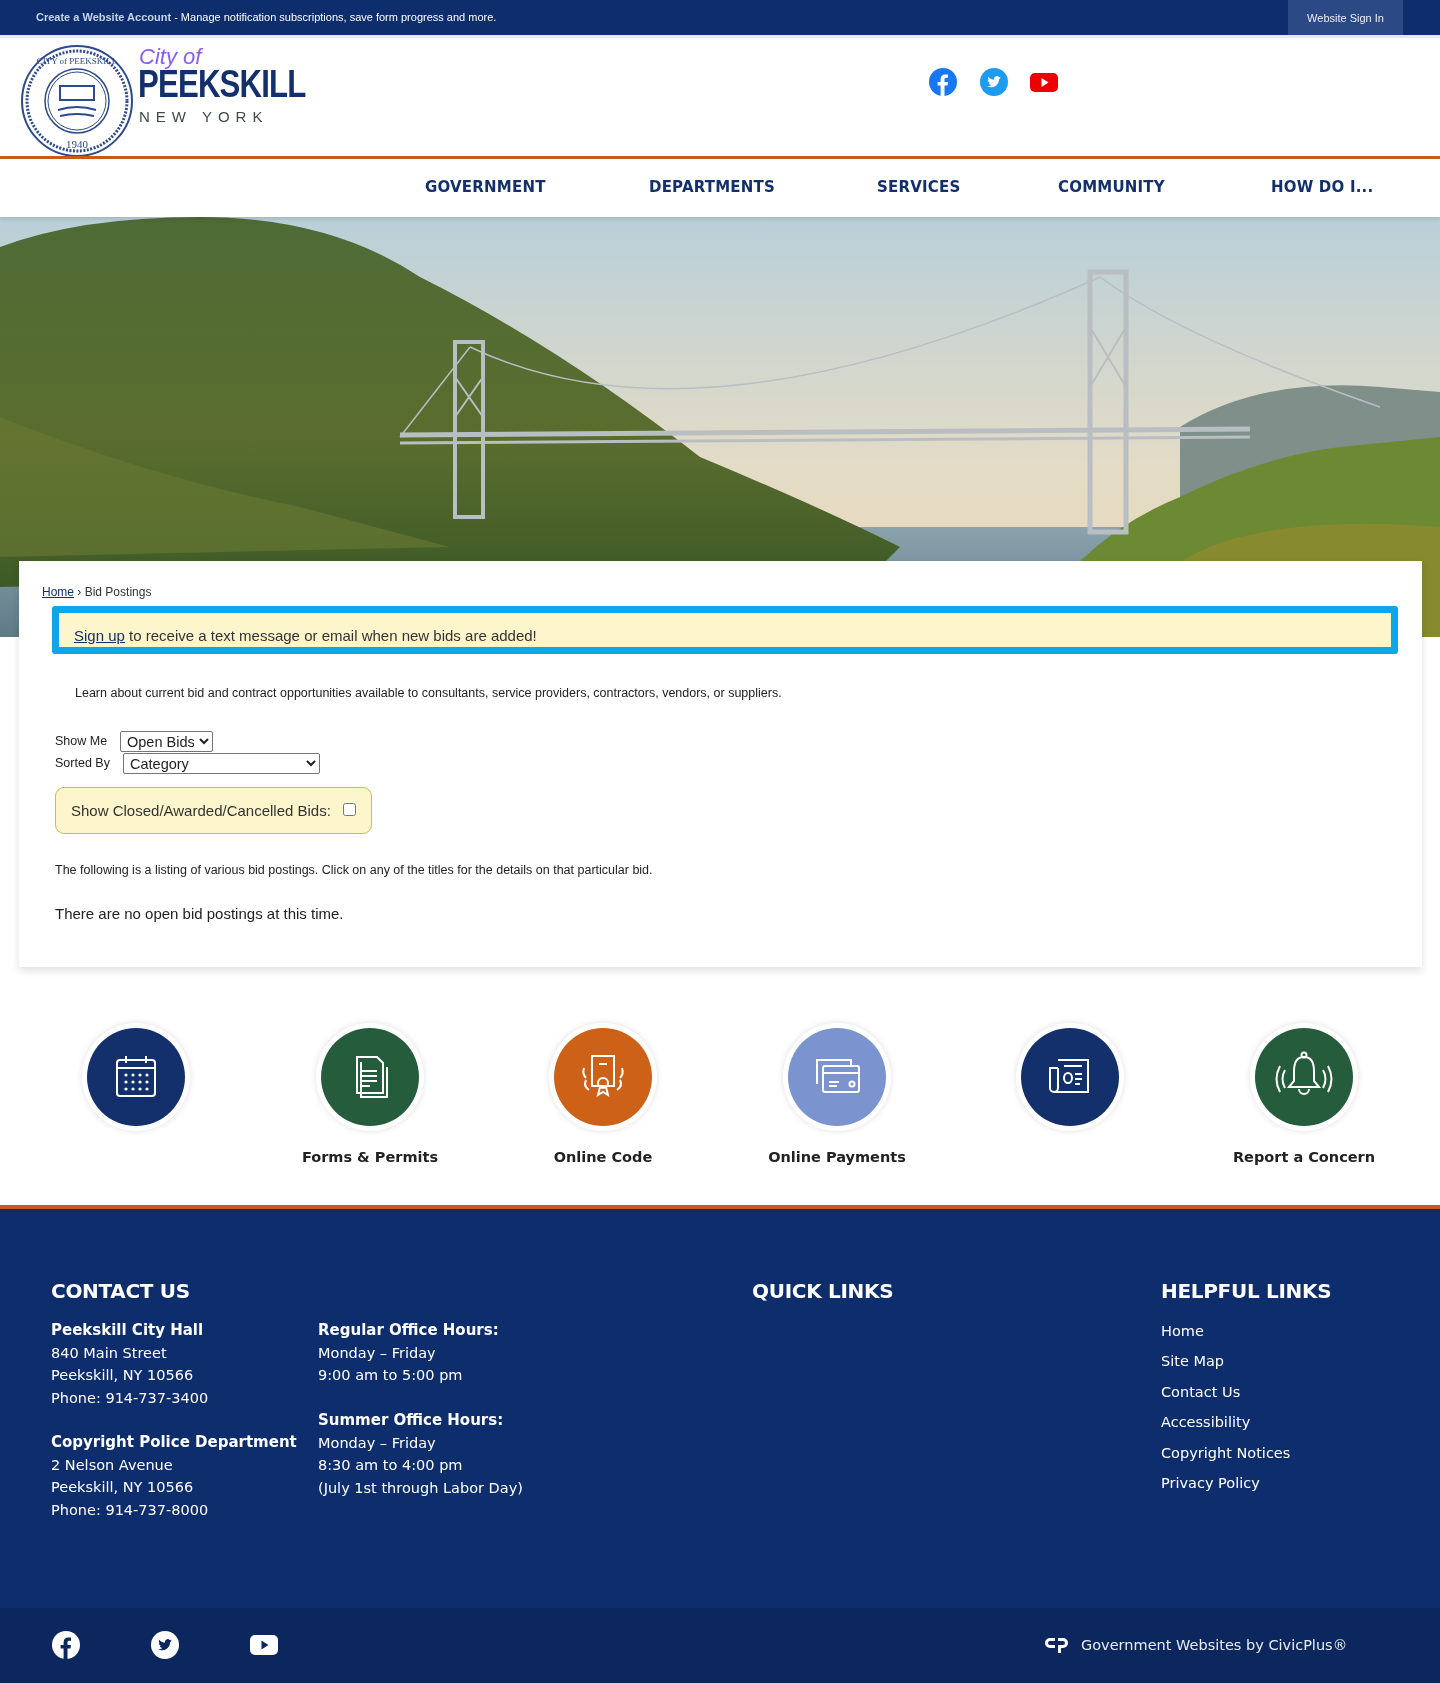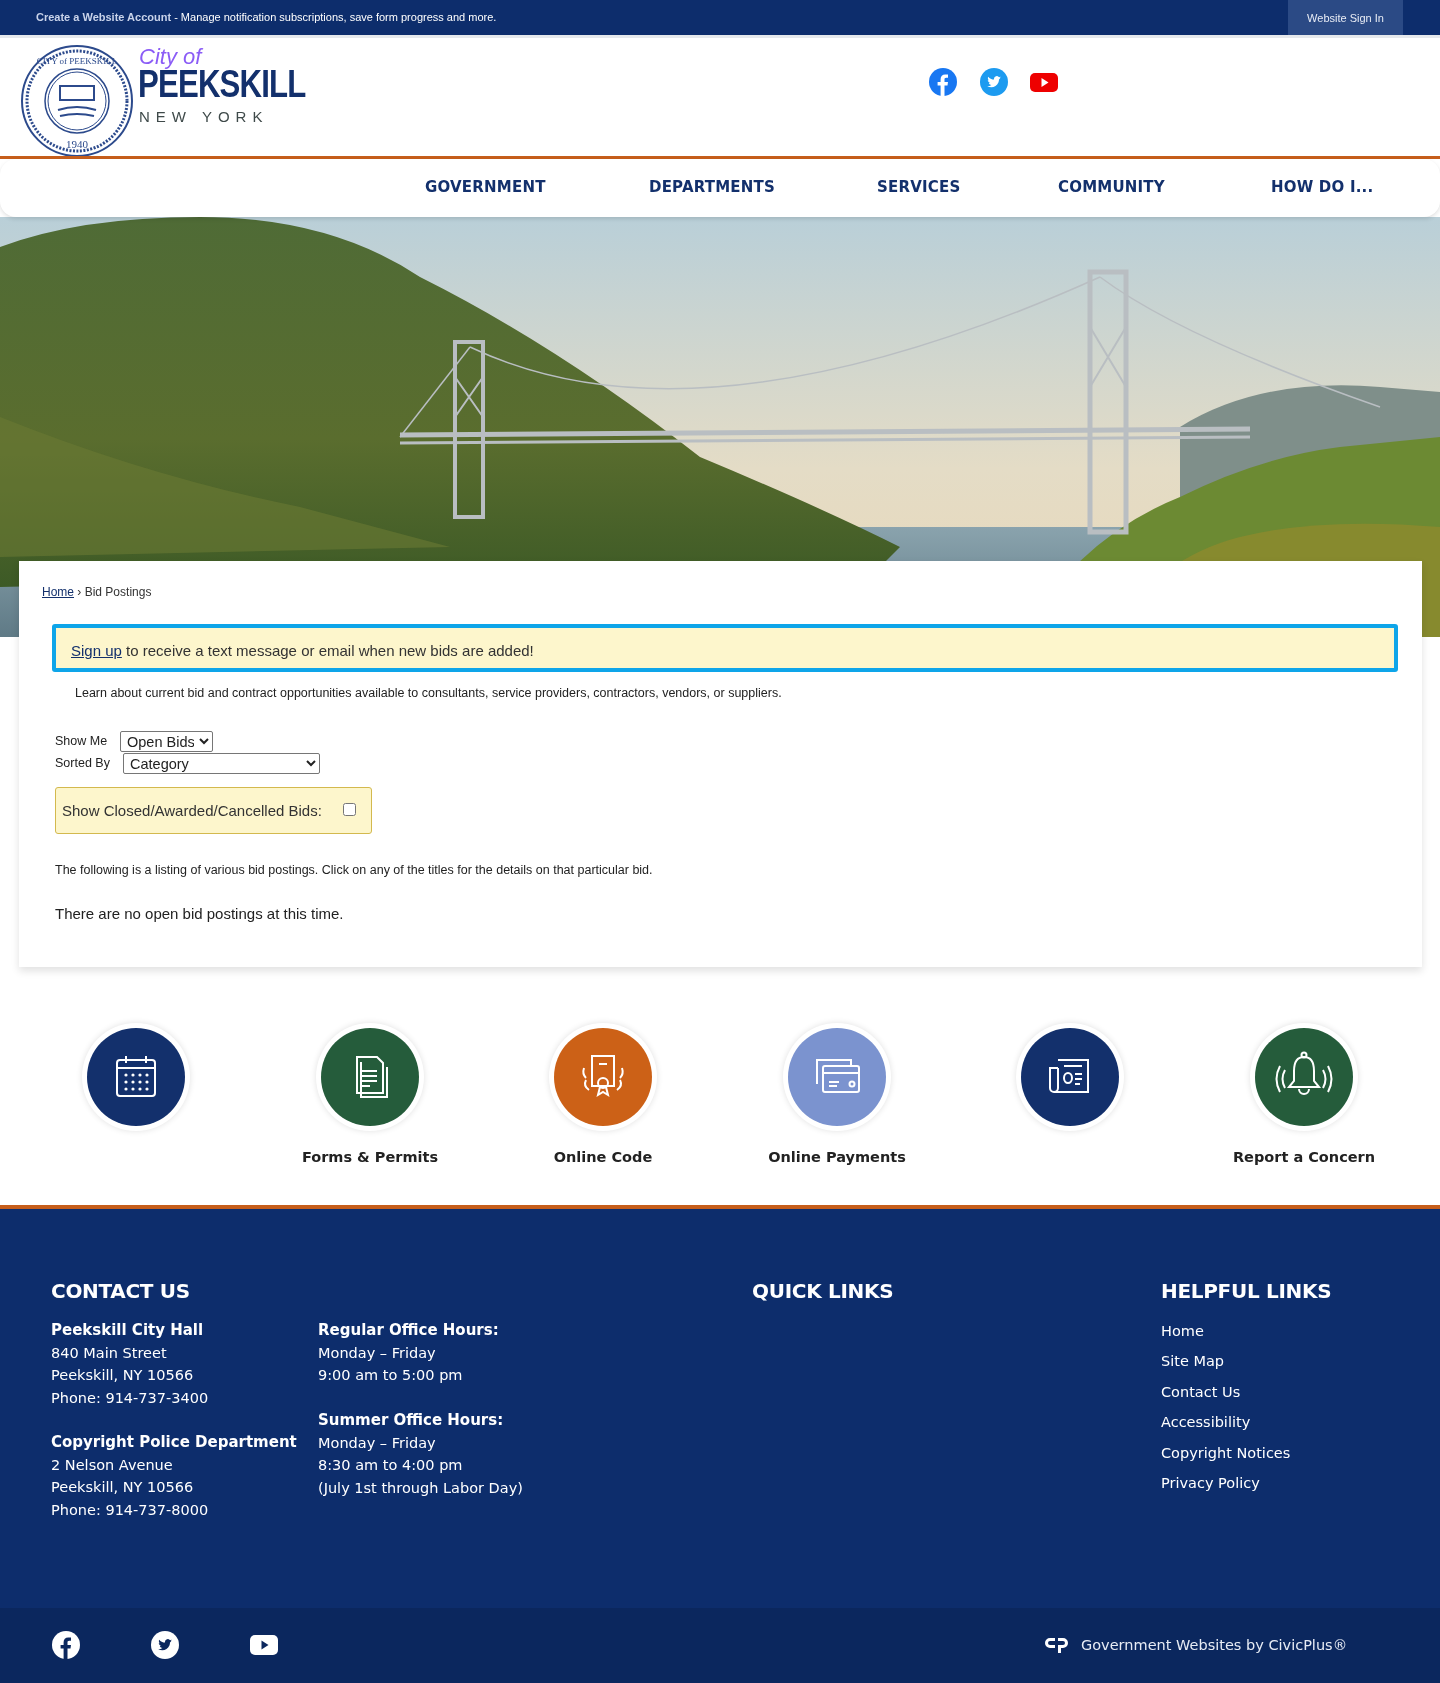--- a/index.html
+++ b/index.html
@@ -16,34 +16,34 @@
   .logo-cityof{position:absolute;left:139px;top:6px;font-family:"Liberation Sans",sans-serif;font-style:italic;font-size:22px;color:#8b5cf6;}
   .logo-name{position:absolute;left:138px;top:25px;font-family:"Liberation Sans",sans-serif;font-weight:bold;font-size:38px;color:#13306c;letter-spacing:-1px;transform:scaleX(0.82);transform-origin:left top;}
   .logo-ny{position:absolute;left:139px;top:70px;font-family:"Liberation Sans",sans-serif;font-size:15px;color:#3f4a4a;letter-spacing:6px;}
   .social{position:absolute;top:30px;width:28px;height:28px;}
   .search{position:absolute;left:1088px;top:14px;width:333px;height:64px;border:2px solid #c5cbdc;border-radius:32px;background:#fff;}
   .search input{position:absolute;left:24px;top:16px;width:240px;height:28px;border:none;outline:none;font-family:"DejaVu Sans",sans-serif;font-size:16px;color:#333;background:transparent;}
   .search input::placeholder{color:#444;}
   .search .sbtn{position:absolute;left:276px;top:10px;width:44px;height:44px;border:2px solid #c8773a;border-radius:50%;display:flex;align-items:center;justify-content:center;background:#fff;}
   .orange-line{position:absolute;left:0;top:156px;width:1440px;height:3px;background:#c65e1b;}
   
-  .nav{position:absolute;left:0;top:159px;width:1440px;height:58px;background:#fff;box-shadow:0 2px 4px rgba(0,0,0,.12);z-index:2;border-radius:16px;}
+  .nav{position:absolute;left:0;top:159px;width:1440px;height:58px;background:#fff;box-shadow:0 2px 4px rgba(0,0,0,.12);z-index:2;}
   .nav a{position:absolute;top:19px;font-family:"DejaVu Sans",sans-serif;font-weight:bold;font-size:15px;color:#13306c;text-decoration:none;letter-spacing:0.2px;}
   
   .hero{position:absolute;left:0;top:217px;width:1440px;height:420px;overflow:hidden;}
   
   .card{position:absolute;left:19px;top:561px;width:1403px;height:406px;background:#fff;box-shadow:0 4px 8px rgba(0,0,0,.12);z-index:3;}
   .crumb{position:absolute;left:23px;top:24px;font-family:"Liberation Sans",sans-serif;font-size:12px;color:#333;}
   .crumb a{color:#13306c;text-decoration:underline;}
-  .alert{position:absolute;left:33px;top:63px;width:1346px;height:48px;background:#fdf6cc;border:4px solid #0ea5e9;border-radius:3px;font-family:"Liberation Sans",sans-serif;font-size:15px;color:#333;padding:14px 15px;}
+  .alert{position:absolute;left:33px;top:45px;width:1346px;height:48px;background:#fdf6cc;border:7px solid #0ea5e9;border-radius:3px;font-family:"Liberation Sans",sans-serif;font-size:15px;color:#333;padding:14px 15px;}
   .alert a{color:#13306c;text-decoration:underline;}
   .intro{position:absolute;left:36px;top:125px;font-family:"Liberation Sans",sans-serif;font-size:12.5px;color:#222;margin-left:20px;}
   .lbl{position:absolute;font-family:"Liberation Sans",sans-serif;font-size:12.5px;color:#222;}
   select{position:absolute;font-family:"Liberation Sans",sans-serif;font-size:14.5px;color:#222;border:1px solid #767676;border-radius:2px;background:#fff;height:21px;padding:0 2px;}
-  .closed-box{position:absolute;left:36px;top:226px;width:317px;height:47px;background:#fdf6cc;border:1px solid #d3b94e;border-radius:3px;font-family:"Liberation Sans",sans-serif;font-size:15px;color:#333;padding:14px 6px;}
+  .closed-box{position:absolute;left:36px;top:226px;width:317px;height:47px;background:#fdf6cc;border:1px solid #d3b94e;border-radius:9px;font-family:"Liberation Sans",sans-serif;font-size:15px;color:#333;padding:14px 15px;}
   .closed-box input{position:absolute;left:287px;top:15px;width:13px;height:13px;}
   .listing{position:absolute;left:36px;top:302px;font-family:"Liberation Sans",sans-serif;font-size:12.5px;color:#222;}
   .noopen{position:absolute;left:36px;top:344px;font-family:"Liberation Sans",sans-serif;font-size:15px;color:#222;}
   
   .qi{position:absolute;top:1023px;width:234px;text-align:center;}
   .qi .ring{width:108px;height:108px;margin:0 auto;border-radius:50%;background:#fff;box-shadow:0 0 6px rgba(0,0,0,.12);display:flex;align-items:center;justify-content:center;}
   .qi .circ{width:98px;height:98px;border-radius:50%;display:flex;align-items:center;justify-content:center;}
   .qi .t{margin-top:15px;font-family:"DejaVu Sans",sans-serif;font-weight:bold;font-size:14.5px;color:#222;line-height:23px;padding:0 14px;}
   
   .footer{position:absolute;left:0;top:1205px;width:1440px;height:403px;background:#0d2d6c;border-top:4px solid #c65e1b;color:#fff;}

